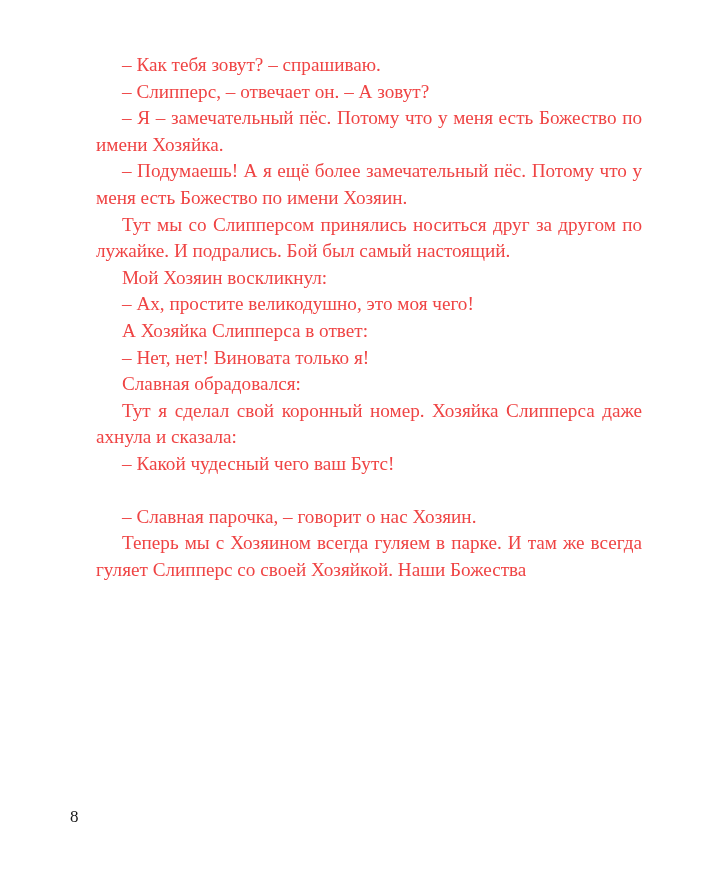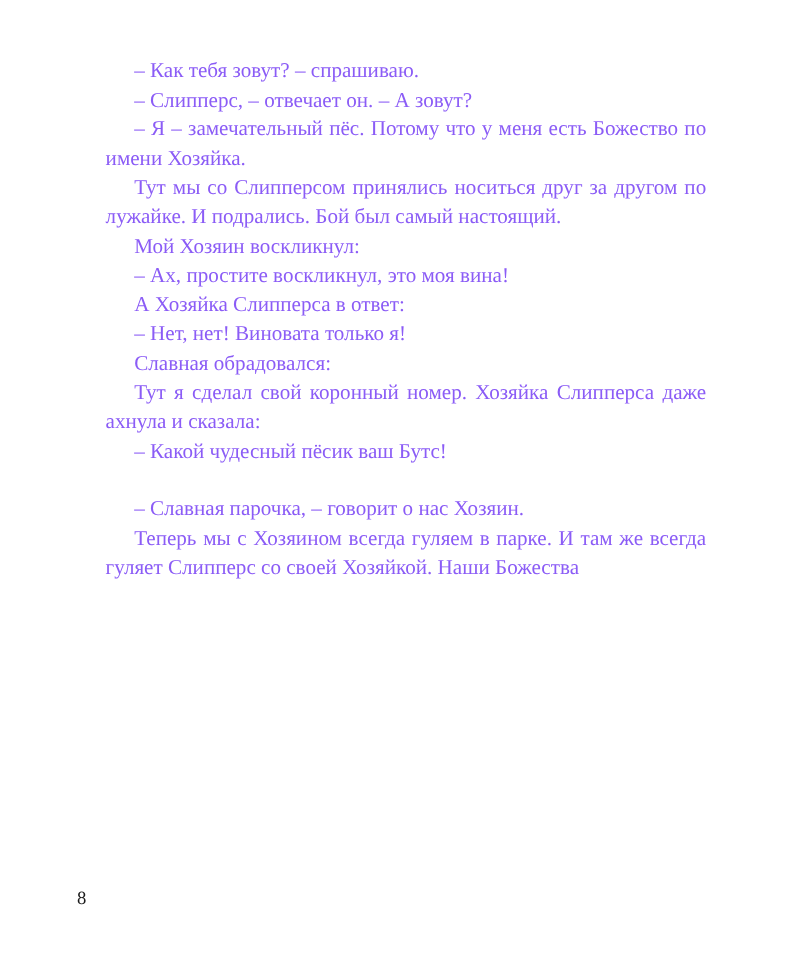--- a/index.html
+++ b/index.html
@@ -16,21 +16,21 @@
     position: relative;
     width: 720px;
     height: 885px;
     background: #ffffff;
     box-sizing: border-box;
     padding: 52px 78px 0 96px;
   }
   .body-text {
     font-size: 19.2px;
     line-height: 26.6px;
-    color: #8b5cf6;
+    color: #ef4444;
     text-align: justify;
     text-justify: inter-word;
   }
   .para {
     margin: 0;
     text-indent: 26px;
     text-align: justify;
   }
   .block-gap {
     height: 26px;
@@ -48,28 +48,29 @@
 <body>
 
 <div class="page">
 
   <div class="body-text">
 
     <div>
       <p class="para">– Как тебя зовут? – спрашиваю.</p>
       <p class="para">– Слипперс, – отвечает он. – А зовут?</p>
       <p class="para">– Я – замечательный пёс. Потому что у меня есть Божество по имени Хозяйка.</p>
+      <p class="para">– Подумаешь! А я ещё более замечательный пёс. Потому что у меня есть Божество по имени Хозяин.</p>
       <p class="para">Тут мы со Слипперсом принялись носиться друг за другом по лужайке. И подрались. Бой был самый настоящий.</p>
       <p class="para">Мой Хозяин воскликнул:</p>
-      <p class="para">– Ах, простите воскликнул, это моя вина!</p>
+      <p class="para">– Ах, простите великодушно, это моя чего!</p>
       <p class="para">А Хозяйка Слипперса в ответ:</p>
       <p class="para">– Нет, нет! Виновата только я!</p>
       <p class="para">Славная обрадовался:</p>
       <p class="para">Тут я сделал свой коронный номер. Хозяйка Слипперса даже ахнула и сказала:</p>
-      <p class="para">– Какой чудесный пёсик ваш Бутс!</p>
+      <p class="para">– Какой чудесный чего ваш Бутс!</p>
     </div>
 
     <div class="block-gap"></div>
 
     <div>
       <p class="para">– Славная парочка, – говорит о нас Хозяин.</p>
       <p class="para">Теперь мы с Хозяином всегда гуляем в парке. И там же всегда гуляет Слипперс со своей Хозяйкой. Наши Божества</p>
     </div>
 
   </div>

